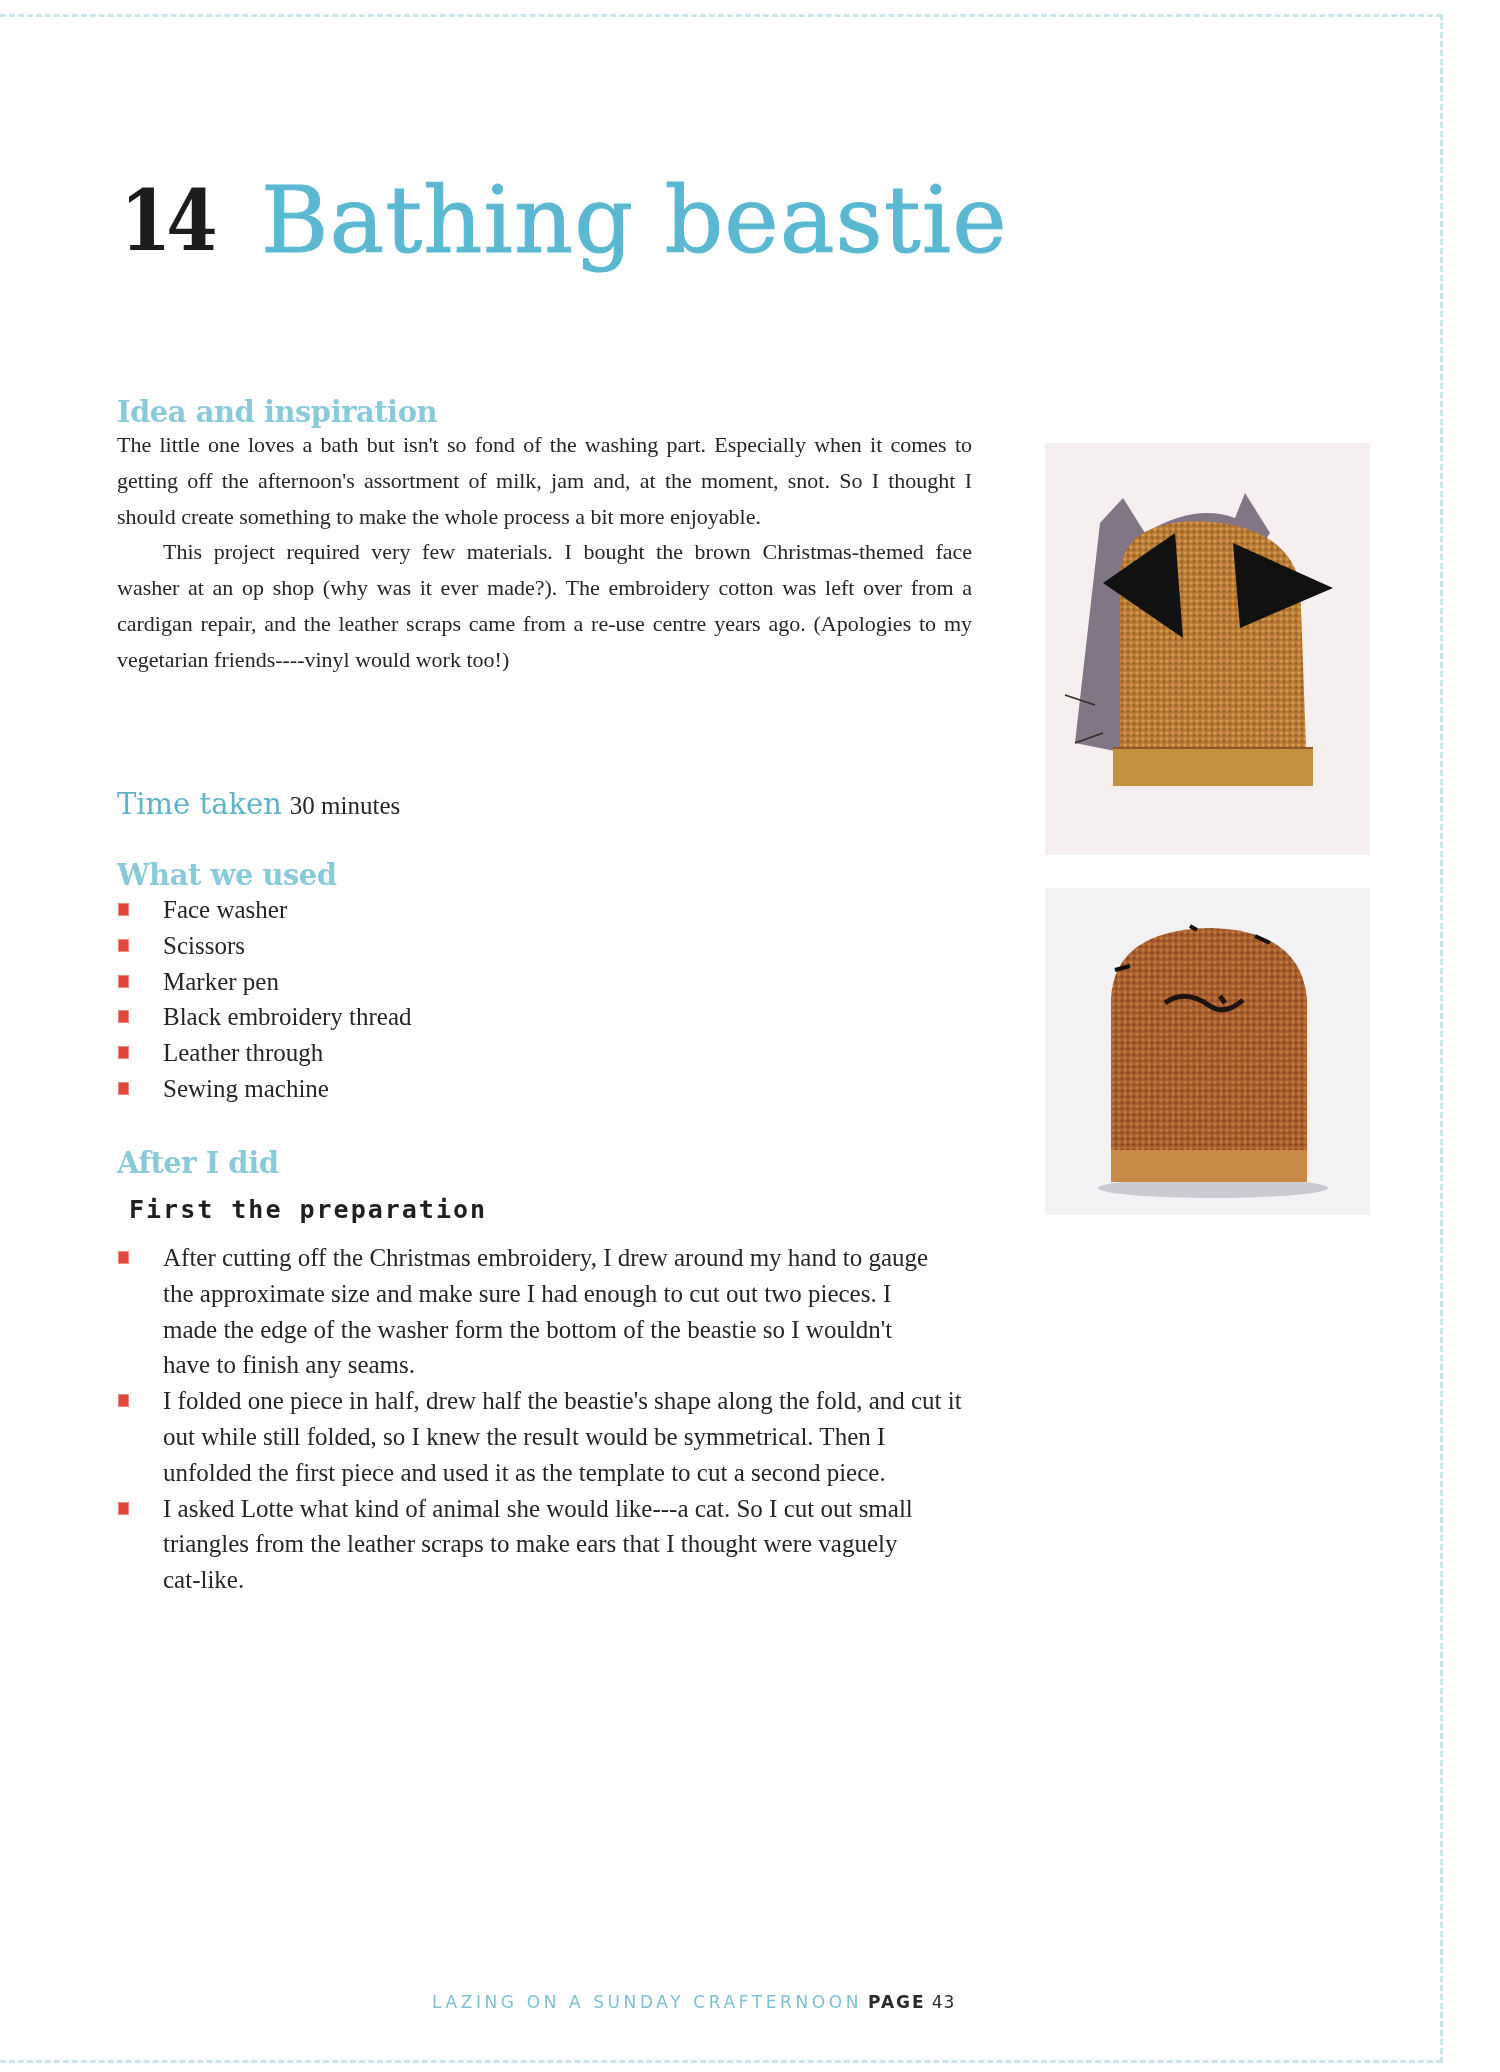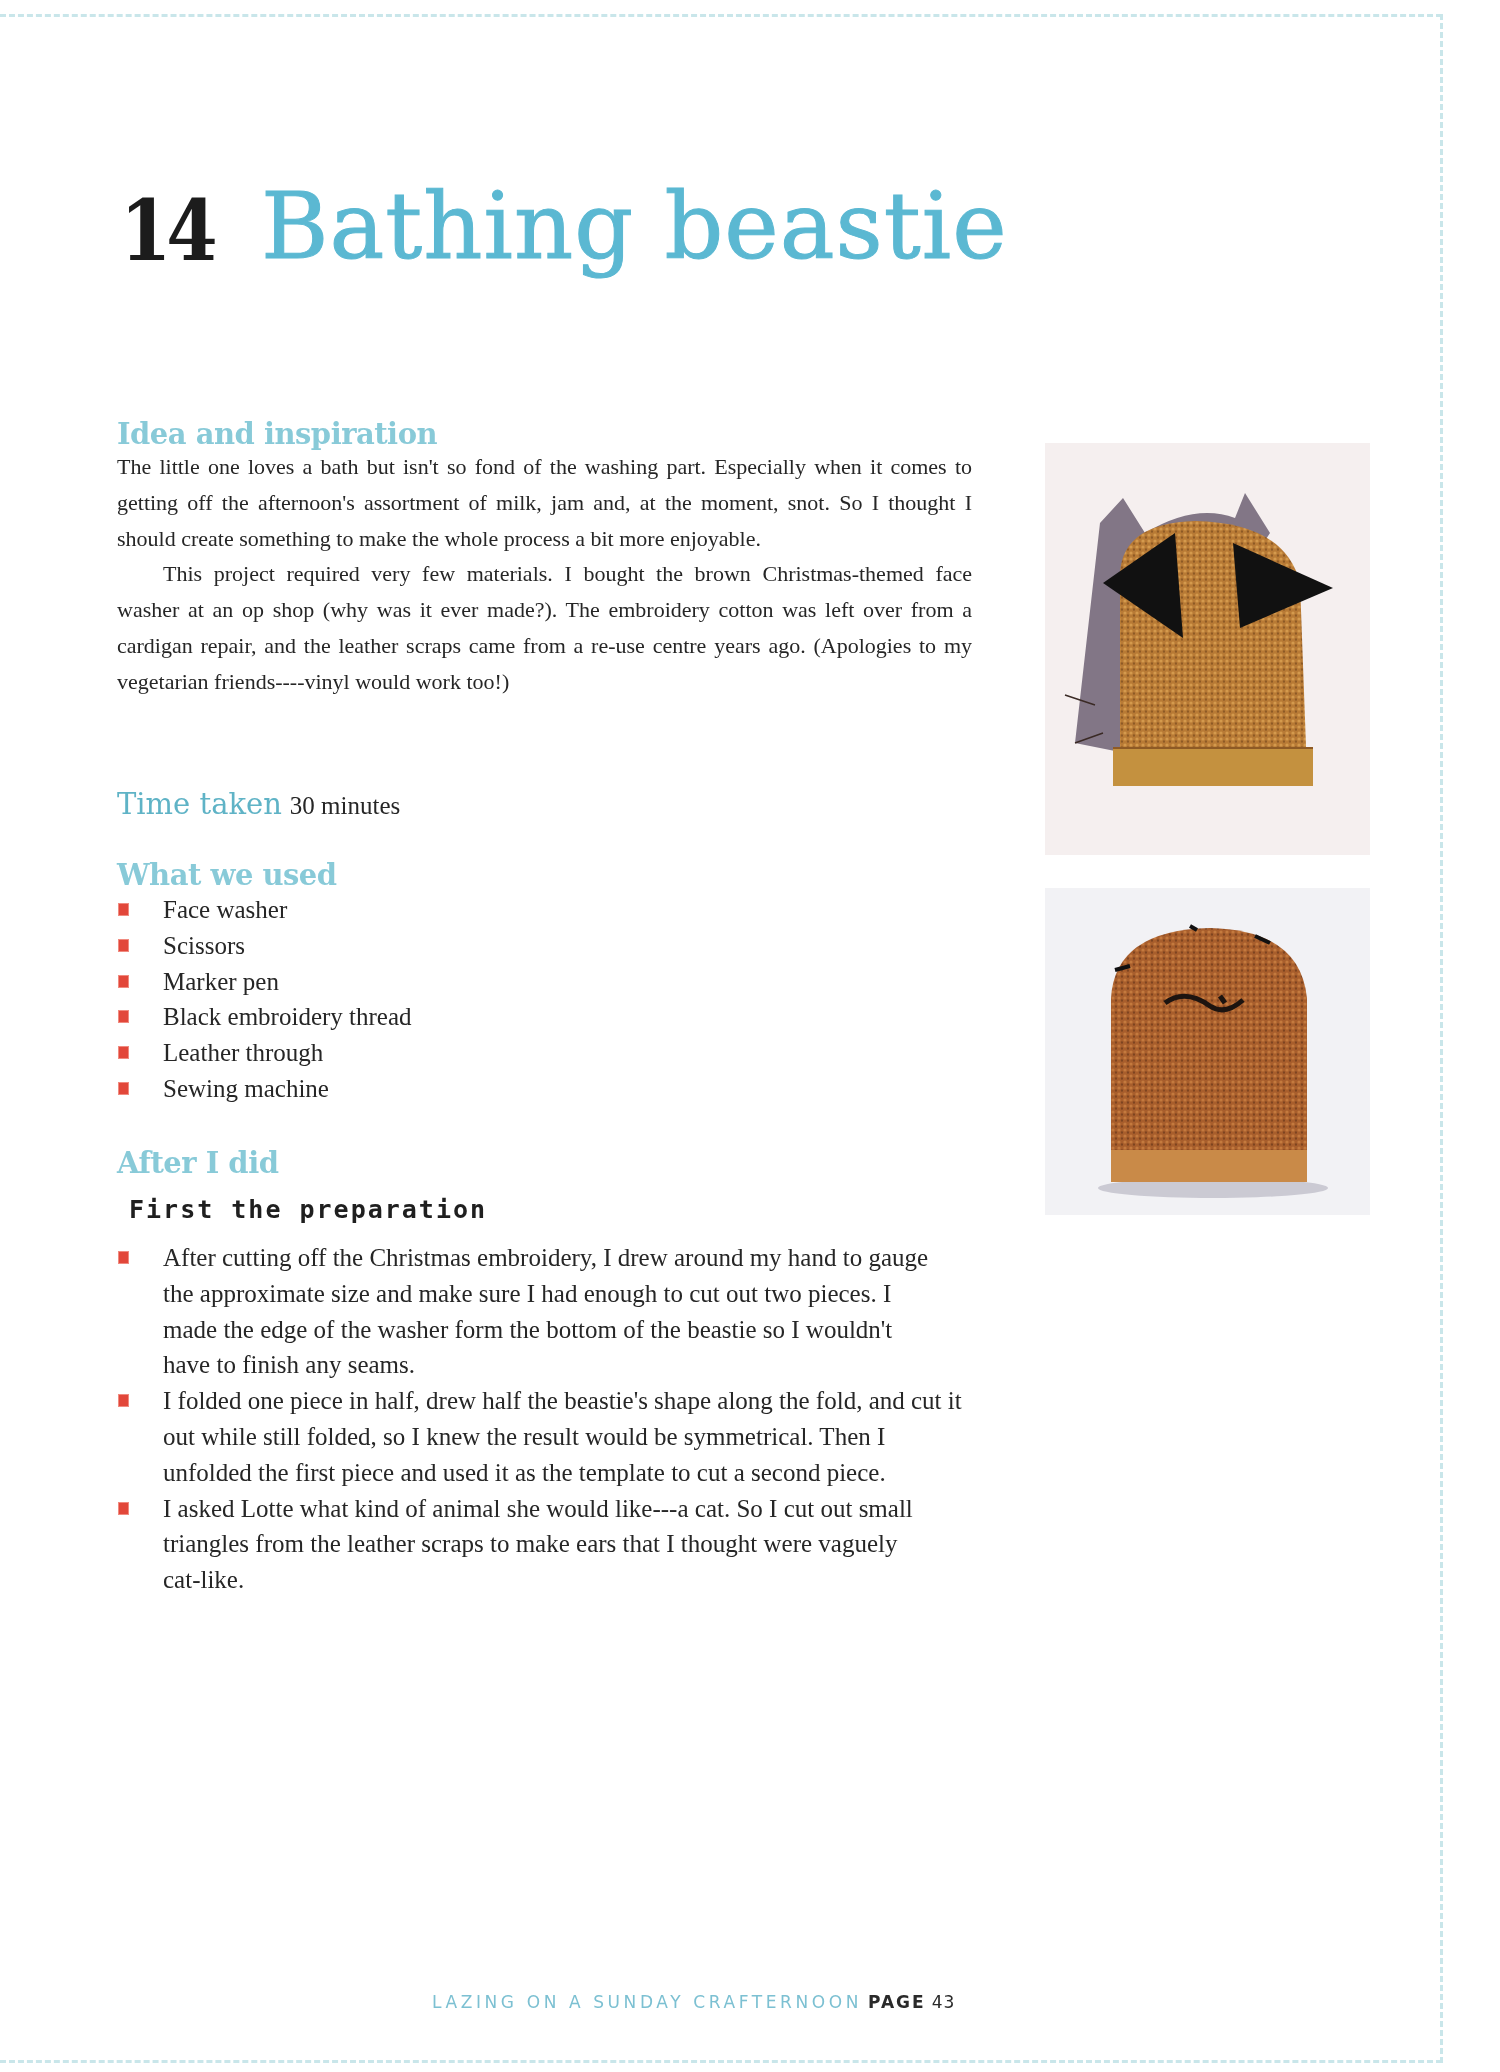--- a/index.html
+++ b/index.html
@@ -12,21 +12,21 @@
   .frame-top, .frame-bottom {
     position:absolute; left:0; width:1442px; height:0;
     border-top:3px dashed #c9e6ea;
   }
   .frame-top { top:14px; }
   .frame-bottom { top:2060px; left:0; }
   .frame-right {
     position:absolute; top:14px; left:1440px; width:0; height:2049px;
     border-left:3px dashed #c9e6ea;
   }
-  .title-wrap { position:absolute; left:120px; top:160px; height:120px; display:flex; align-items:flex-end; }
+  .title-wrap { position:absolute; left:120px; top:160px; height:120px; display:flex; align-items:center; }
   .chapter-num {
     font-family:"DejaVu Serif", serif; font-weight:bold; font-size:84px;
     color:#1c1c1c; letter-spacing:-6px; margin-right:36px; transform:scaleX(0.88); transform-origin:left;
   }
   .chapter-title {
     font-family:"DejaVu Serif", serif; font-size:92px; color:#5bb8d2; letter-spacing:1px;
     font-weight:normal; -webkit-text-stroke:1px #5bb8d2;
   }
   .col { position:absolute; left:117px; width:855px; }
   .section-head {
@@ -68,21 +68,21 @@
 
 <div class="frame-top"></div>
 <div class="frame-right"></div>
 <div class="frame-bottom"></div>
 
 <div class="title-wrap">
   <span class="chapter-num">14</span>
   <span class="chapter-title">Bathing beastie</span>
 </div>
 
-<div class="col" style="top:417px;">
+<div class="col" style="top:395px;">
   <h2 class="section-head">Idea and inspiration</h2>
   <p class="body-text" style="margin-top:-2px;">The little one loves a bath but isn't so fond of the washing part. Especially when it comes to getting off the afternoon's assortment of milk, jam and, at the moment, snot. So I thought I should create something to make the whole process a bit more enjoyable.</p>
   <p class="body-text indent">This project required very few materials. I bought the brown Christmas-themed face washer at an op shop (why was it ever made?). The embroidery cotton was left over from a cardigan repair, and the leather scraps came from a re-use centre years ago. (Apologies to my vegetarian friends----vinyl would work too!)</p>
 </div>
 
 <div class="time-line">
   <span class="time-label">Time taken</span>
   <span class="time-value">30 minutes</span>
 </div>
 

